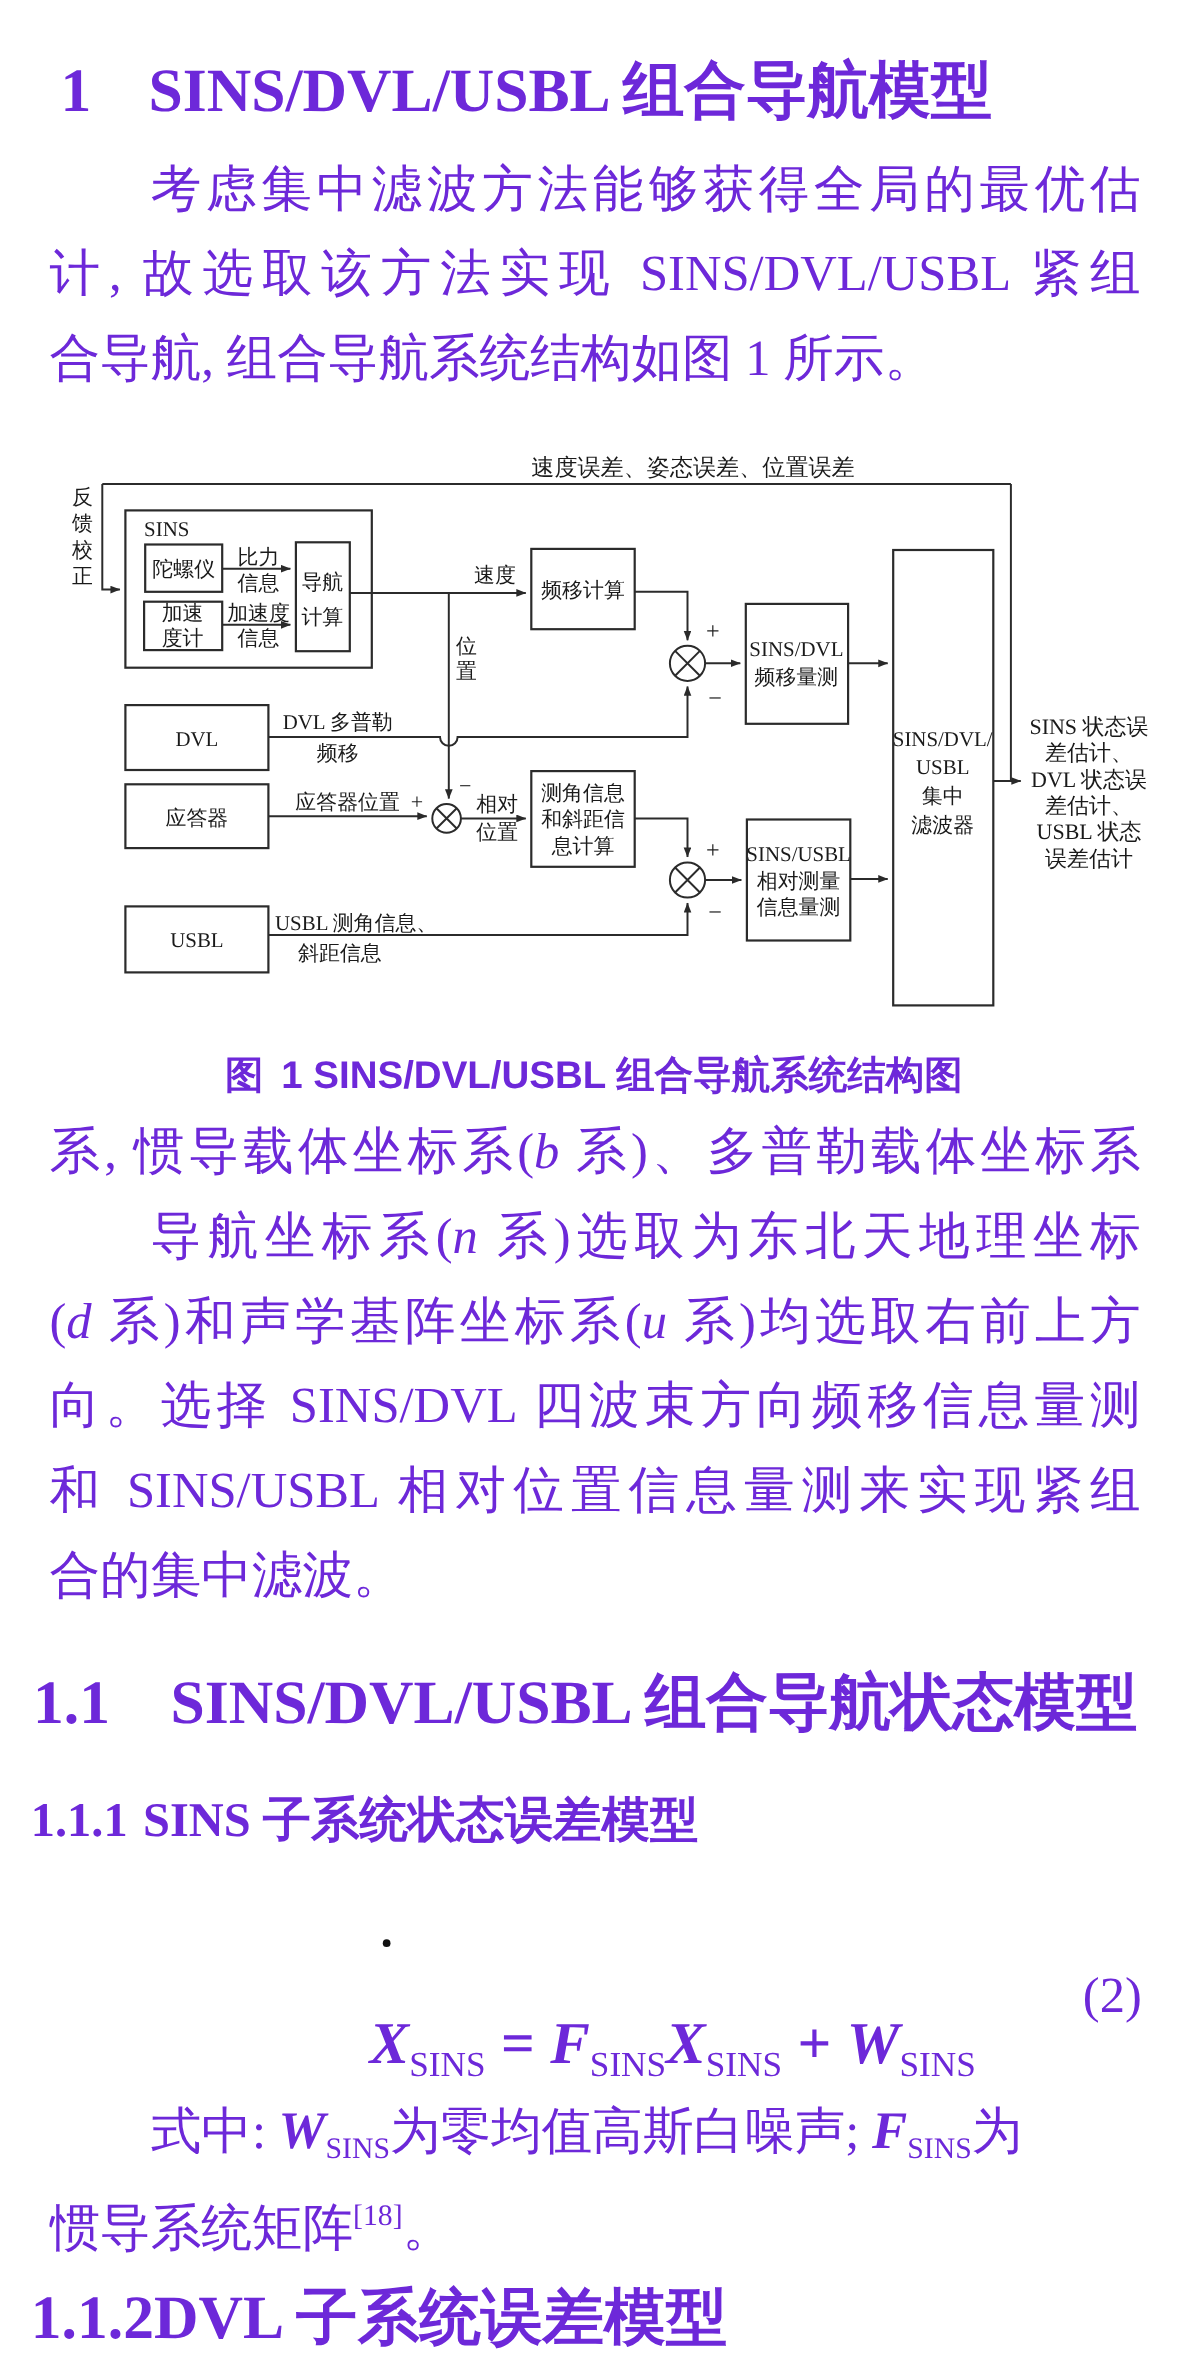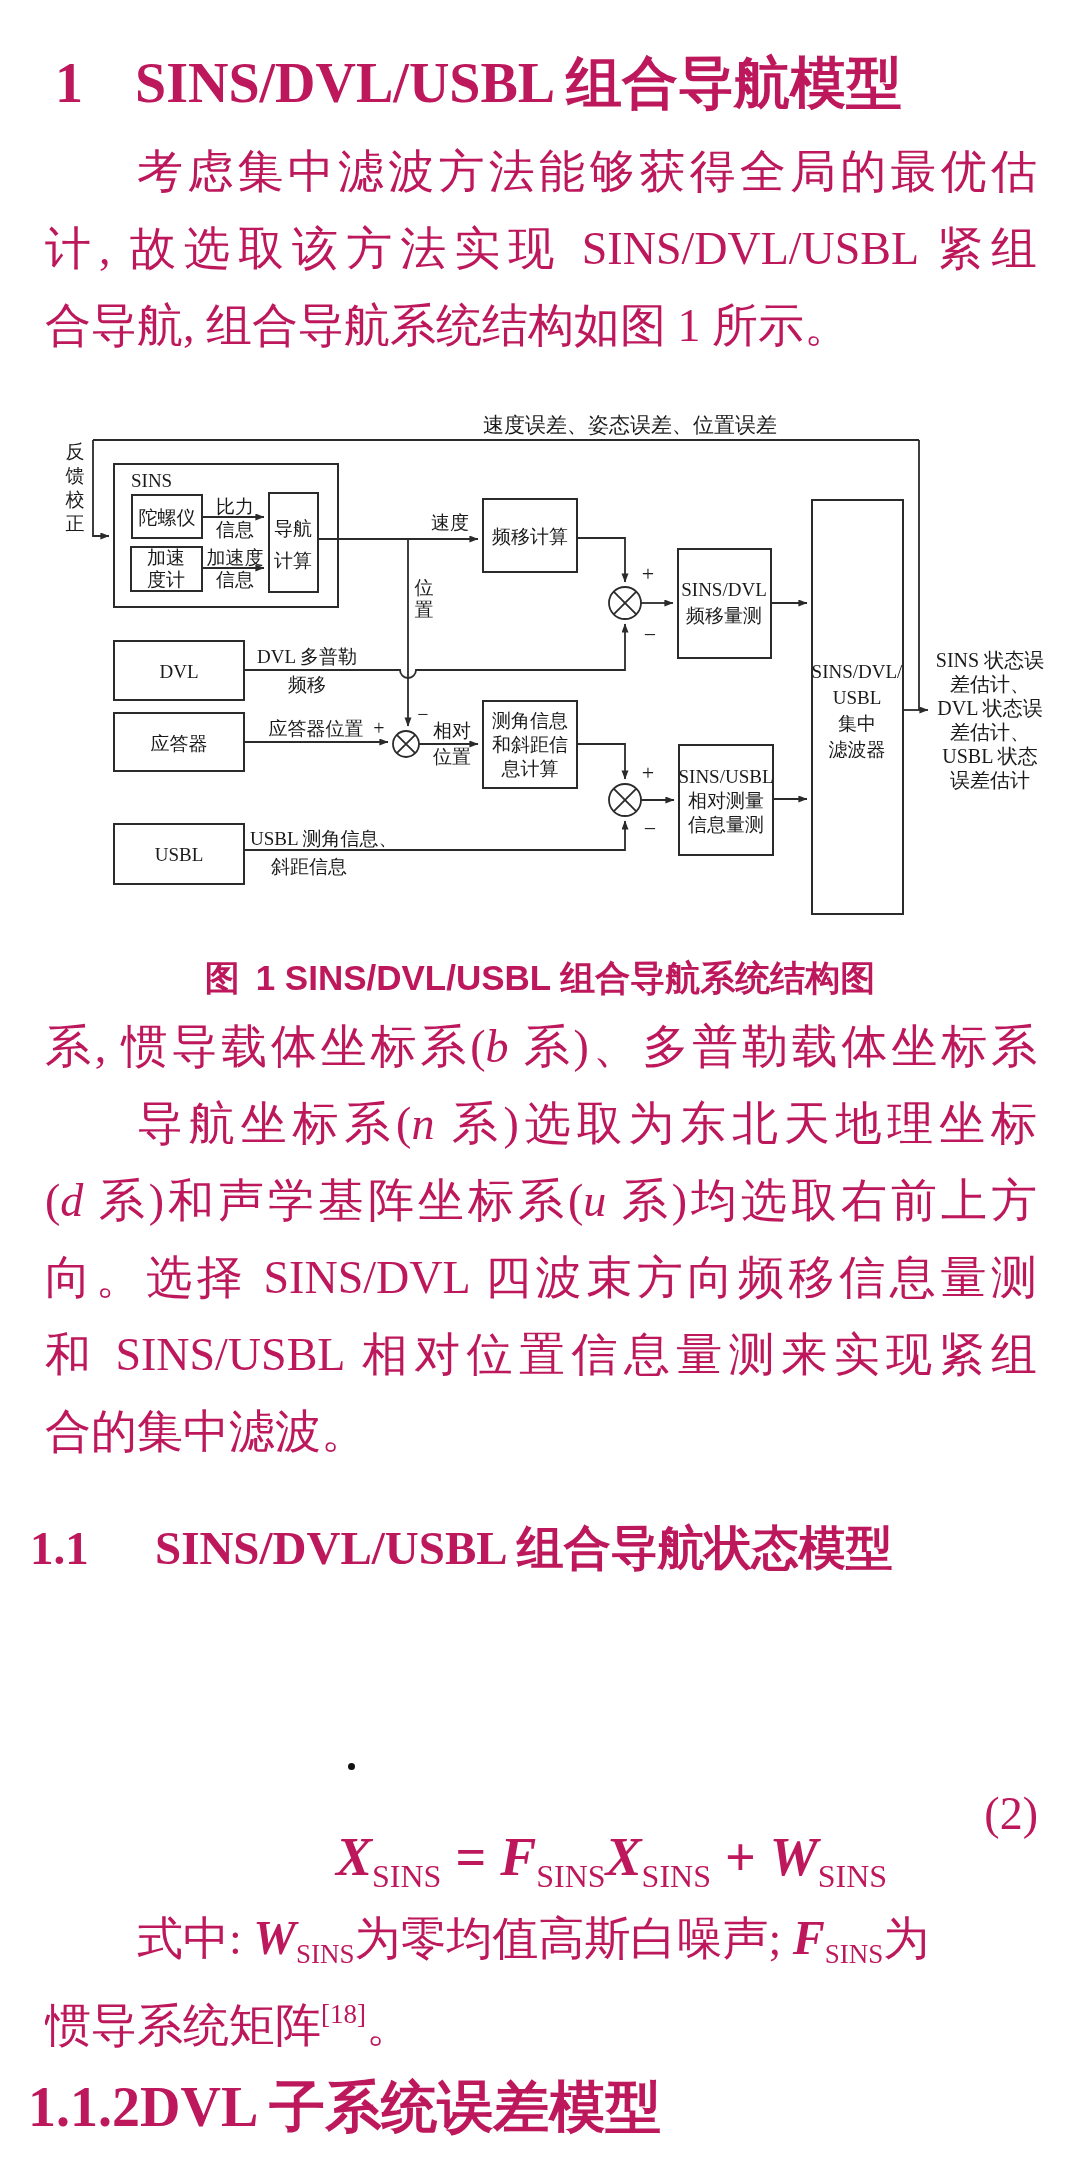--- a/index.html
+++ b/index.html
@@ -1,22 +1,22 @@
 <!DOCTYPE html>
 <html><head>
 <meta charset="utf-8">
 <style>
   html,body{margin:0;padding:0;background:#ffffff;}
   .page{position:relative;width:1080px;height:2160px;background:#ffffff;overflow:hidden;
-        font-family:"Liberation Serif","DejaVu Serif",serif;color:#be185d;}
+        font-family:"Liberation Serif","DejaVu Serif",serif;color:#6d28d9;}
   .abs{position:absolute;}
   
   .h1{left:55px;top:52px;font-size:56px;font-weight:bold;line-height:62px;white-space:nowrap;}
   .h1 .num{display:inline-block;min-width:80px;}
-  .h2{left:30px;top:1520px;font-size:47px;font-weight:bold;line-height:56px;white-space:nowrap;}
+  .h2{left:30px;top:1520px;font-size:56px;font-weight:bold;line-height:56px;white-space:nowrap;}
   .h2 .num{display:inline-block;min-width:125px;}
   .h3{left:28px;top:1628px;font-size:44px;font-weight:bold;line-height:54px;white-space:nowrap;}
   .h3 .num{display:inline-block;min-width:102px;}
   .h4{left:28px;top:2080px;font-size:56px;font-weight:bold;line-height:54px;white-space:nowrap;}
   .h4 .num{display:inline-block;min-width:102px;}
   
   .para{left:45px;width:992px;font-size:46px;line-height:77px;}
   .p1{top:133px;}
   .p2{top:1008px;}
   .p3{top:1900px;line-height:76px;}
@@ -184,20 +184,23 @@
     <div class="jline"><span>(</span><span class="ital">d</span><span> 系)和声学基阵坐标系(</span><span class="ital">u</span><span> 系)均选取右前上方</span></div>
     <div class="jline">向。选择 SINS/DVL 四波束方向频移信息量测</div>
     <div class="jline">和 SINS/USBL 相对位置信息量测来实现紧组</div>
     <div class="jline last">合的集中滤波。</div>
   </div>
 
   <div class="abs h2">
     <span class="num">1.1</span><span>SINS/DVL/USBL 组合导航状态模型</span>
   </div>
 
+  <div class="abs h3">
+    <span class="num">1.1.1</span><span>SINS 子系统状态误差模型</span>
+  </div>
 
   <div class="abs eqdot"></div>
   <div class="abs eqrow">
     <span>X</span><span class="esub">SINS</span><span class="op">=</span><span>F</span><span class="esub">SINS</span><span>X</span><span class="esub">SINS</span><span class="op">+</span><span>W</span><span class="esub">SINS</span>
   </div>
   <div class="abs eqnum">(2)</div>
 
   <div class="abs para p3">
     <div style="text-indent:92px;height:76px;overflow:hidden;"><span>式中: </span><span class="mvar">W</span><span class="msub">SINS</span><span>为零均值高斯白噪声; </span><span class="mvar">F</span><span class="msub">SINS</span><span>为</span></div>
     <div style="height:76px;overflow:hidden;"><span>惯导系统矩阵</span><span class="supref">[18]</span><span>。</span></div>

